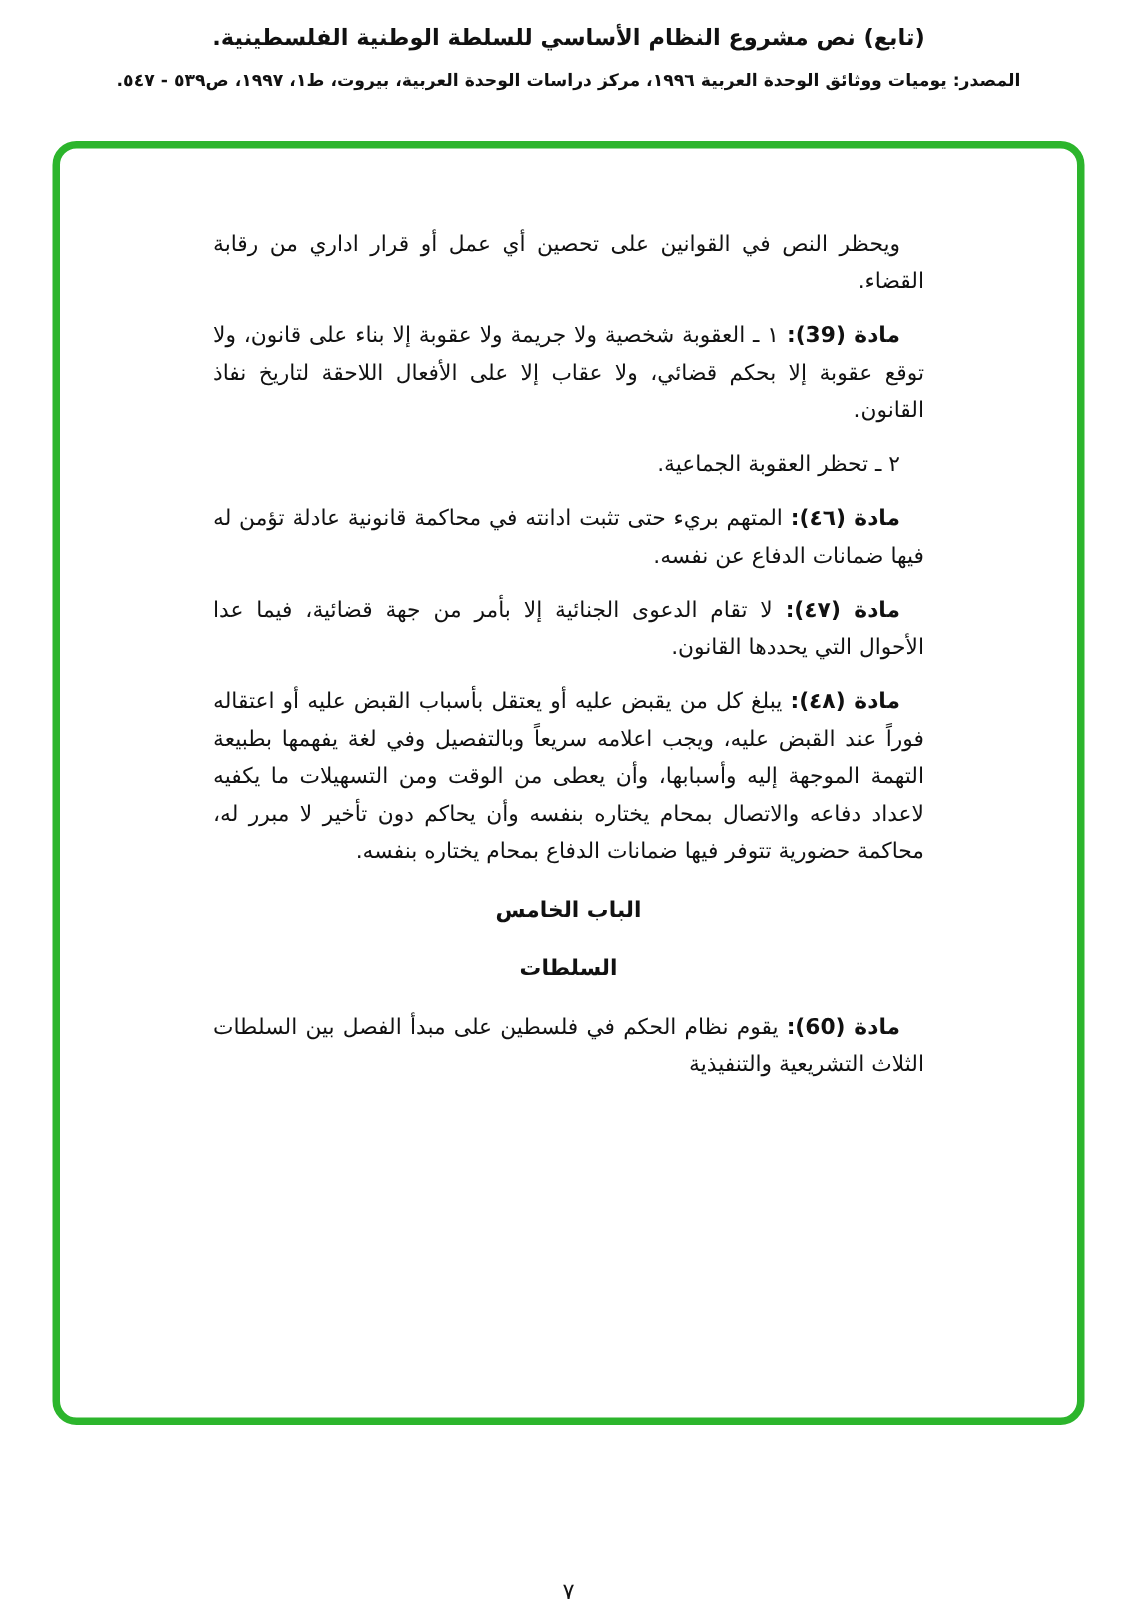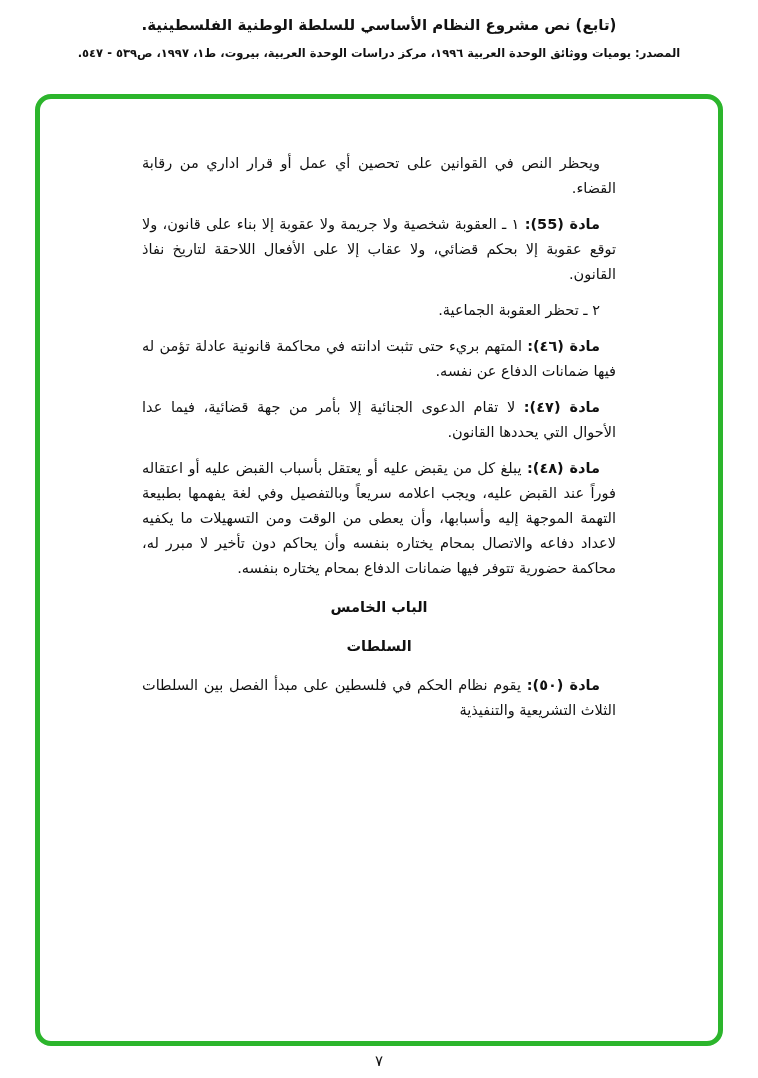--- a/index.html
+++ b/index.html
@@ -25,21 +25,21 @@
   .doc-source {
     font-weight: bold;
     font-size: 11.5px;
     margin-top: 12px;
   }
   .frame {
     position: absolute;
     left: 35px;
     top: 94px;
     width: 688px;
-    height: 952px;
+    height: 856px;
     border: 5px solid #2cb52c;
     border-radius: 16px;
     overflow: hidden;
     background: #ffffff;
   }
   .content {
     direction: rtl;
     text-align: justify;
     padding: 52px 102px 0 102px;
     font-size: 14.5px;
@@ -73,34 +73,34 @@
 <header class="page-header">
   <div class="doc-title">(تابع) نص مشروع النظام الأساسي للسلطة الوطنية الفلسطينية.</div>
   <div class="doc-source">المصدر: يوميات ووثائق الوحدة العربية ١٩٩٦،  مركز دراسات الوحدة العربية، بيروت، ط١، ١٩٩٧، ص٥٣٩ - ٥٤٧.</div>
 </header>
 
 <div class="frame" style="border-color: rgb(44, 181, 44);">
   <div class="content">
 
     <p class="para"><span>ويحظر النص في القوانين على تحصين أي عمل أو قرار اداري من رقابة القضاء.</span></p>
 
-    <p class="para"><b class="lead">مادة (55):</b> <span>١ ـ العقوبة شخصية ولا جريمة ولا عقوبة إلا بناء على قانون، ولا توقع عقوبة إلا بحكم قضائي، ولا عقاب إلا على الأفعال اللاحقة لتاريخ نفاذ القانون.</span></p>
+    <p class="para"><b class="lead">مادة (39):</b> <span>١ ـ العقوبة شخصية ولا جريمة ولا عقوبة إلا بناء على قانون، ولا توقع عقوبة إلا بحكم قضائي، ولا عقاب إلا على الأفعال اللاحقة لتاريخ نفاذ القانون.</span></p>
 
     <p class="para"><span>٢ ـ تحظر العقوبة الجماعية.</span></p>
 
     <p class="para"><b class="lead">مادة (٤٦):</b> <span>المتهم بريء حتى تثبت ادانته في محاكمة قانونية عادلة تؤمن له فيها ضمانات الدفاع عن نفسه.</span></p>
 
 
     <p class="para"><b class="lead">مادة (٤٧):</b> <span>لا تقام الدعوى الجنائية إلا بأمر من جهة قضائية، فيما عدا الأحوال التي يحددها القانون.</span></p>
 
     <p class="para"><b class="lead">مادة (٤٨):</b> <span>يبلغ كل من يقبض عليه أو يعتقل بأسباب القبض عليه أو اعتقاله فوراً عند القبض عليه، ويجب اعلامه سريعاً وبالتفصيل وفي لغة يفهمها بطبيعة التهمة الموجهة إليه وأسبابها، وأن يعطى من الوقت ومن التسهيلات ما يكفيه لاعداد دفاعه والاتصال بمحام يختاره بنفسه وأن يحاكم دون تأخير لا مبرر له، محاكمة حضورية تتوفر فيها ضمانات الدفاع بمحام يختاره بنفسه.</span></p>
 
 
     <p class="heading">الباب الخامس</p>
 
     <p class="heading">السلطات</p>
 
-    <p class="para"><b class="lead">مادة (٥٠):</b> <span>يقوم نظام الحكم في فلسطين على مبدأ الفصل بين السلطات الثلاث التشريعية والتنفيذية</span></p>
+    <p class="para"><b class="lead">مادة (60):</b> <span>يقوم نظام الحكم في فلسطين على مبدأ الفصل بين السلطات الثلاث التشريعية والتنفيذية</span></p>
 
   </div>
 </div>
 
 <div class="page-number">٧</div>
 
 </body></html>

